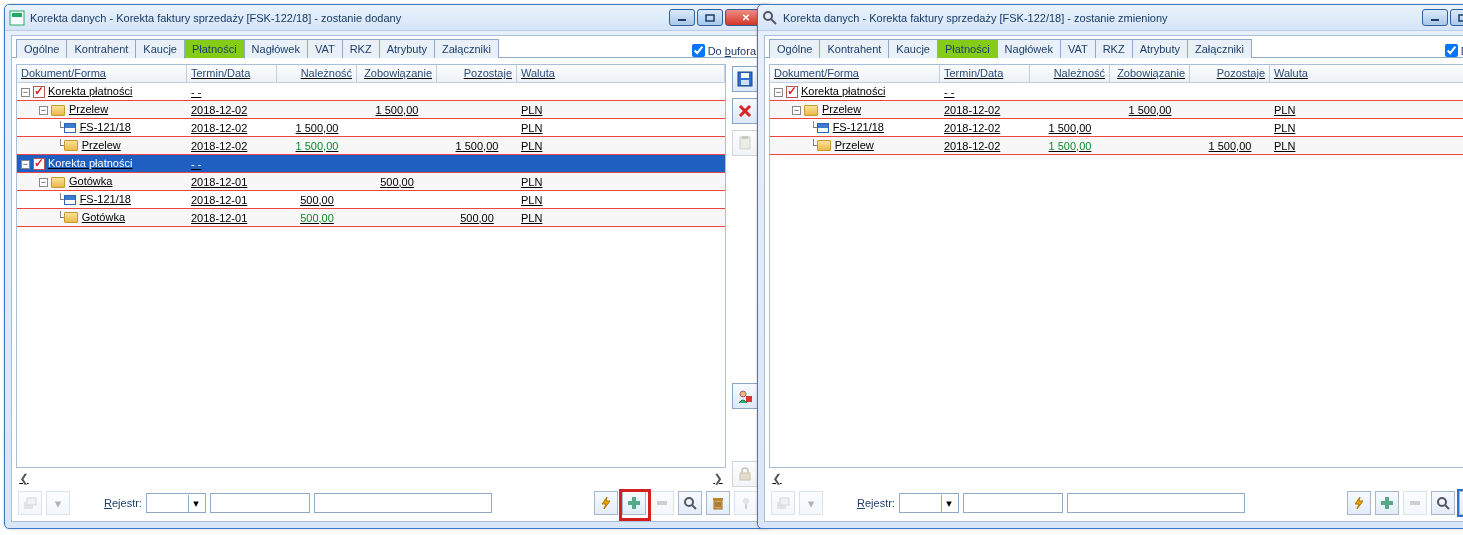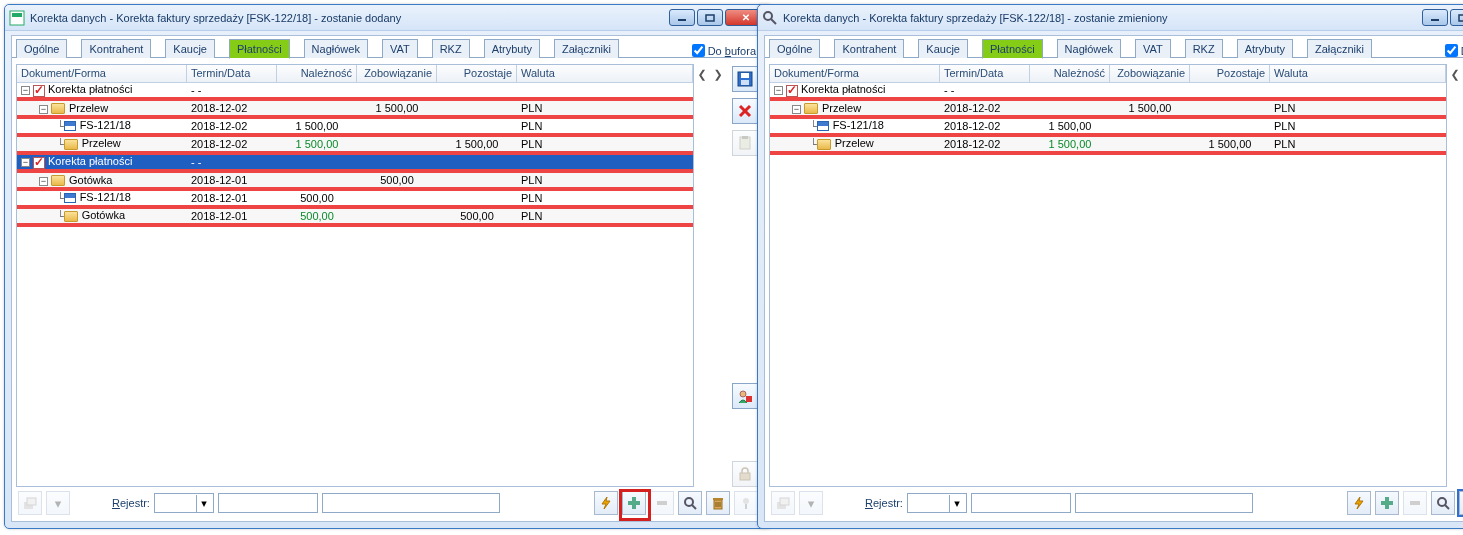--- a/index.html
+++ b/index.html
@@ -58,21 +58,21 @@
   .content {
     position: absolute;
     left: 6px; right: 6px; top: 30px; bottom: 6px;
     background: #fff;
     border: 1px solid #a9bfd9;
   }
   .tabs {
     display: flex;
     align-items: flex-start;
     padding: 3px 4px 0 4px;
-    gap: 15px;
+    gap: 0;
   }
   .tab {
     padding: 3px 7px;
     border: 1px solid #8fa9c8;
     border-bottom: none;
     background: #eaf0f8;
     color: #1c3f6c;
     margin-right: -1px;
     font-size: 11px;
   }
@@ -91,21 +91,21 @@
     position: absolute;
     right: 8px; top: 8px;
     display: flex; align-items: center;
     color: #1c3f6c;
   }
   .buffer-wrap input { margin-right: 3px; }
 
   .main-area {
     position: absolute;
     left: 4px; right: 38px; top: 28px; bottom: 34px;
-    display: flex; flex-direction: row;
+    display: flex; flex-direction: column; text-decoration: underline;
   }
   .grid {
     flex: 1;
     border: 1px solid #a9bfd9;
     overflow: hidden;
     position: relative;
     background: #fff;
   }
   .ghead {
     display: flex;
@@ -120,21 +120,21 @@
     color: #2a4c77;
     overflow: hidden;
   }
   .col-doc { width: 170px; }
   .col-date { width: 90px; }
   .col-nal { width: 80px; text-align: right; }
   .col-zob { width: 80px; text-align: right; }
   .col-poz { width: 80px; text-align: right; }
   .col-wal { flex: 1; }
 
-  .grow { display:flex; align-items:center; height:18px; border-bottom: 4px solid #ef4444;}
+  .grow { display:flex; align-items:center; height:18px; border-bottom: 1px solid #ef4444;}
   .grow.alt { background:#f7f7f7; }
   .grow.sel { background:#1f5fc2; color:#fff; }
   .gcell { padding: 1px 4px; overflow: hidden; white-space: nowrap; }
   .gcell.col-nal, .gcell.col-zob, .gcell.col-poz { text-align: center; }
   .green { color: #0a8a2a; }
   .indent { display:inline-block; }
   .tree-btn {
     display:inline-block; width:9px; height:9px;
     border:1px solid #888; line-height:7px; text-align:center;
     font-size:9px; margin-right:3px; background:#fff; color:#333;
@@ -202,21 +202,21 @@
   }
   .bbtn {
     width:24px; height:24px;
     border:1px solid #a7b9cf;
     background:linear-gradient(#f6faff,#e3ecf7);
     display:flex; align-items:center; justify-content:center;
     font-size:13px;
     color:#444;
   }
   .bbtn.disabled { opacity:.4; }
-  .rejestr-label { margin-left:38px; color:#1c3f6c; }
+  .rejestr-label { margin-left:30px; color:#1c3f6c; }
   .rejestr-label u { text-decoration: underline; }
   .combo {
     width:60px; height:20px;
     border:1px solid #8fa9c8; background:#fff;
     display:flex; align-items:center; justify-content:flex-end;
     padding-right:2px;
   }
   .combo-arrow { width:15px; height:17px; border-left:1px solid #8fa9c8; display:flex; align-items:center; justify-content:center; }
   .txt { height:20px; border:1px solid #8fa9c8; background:#fff; }
   .w100 { width:100px; }

